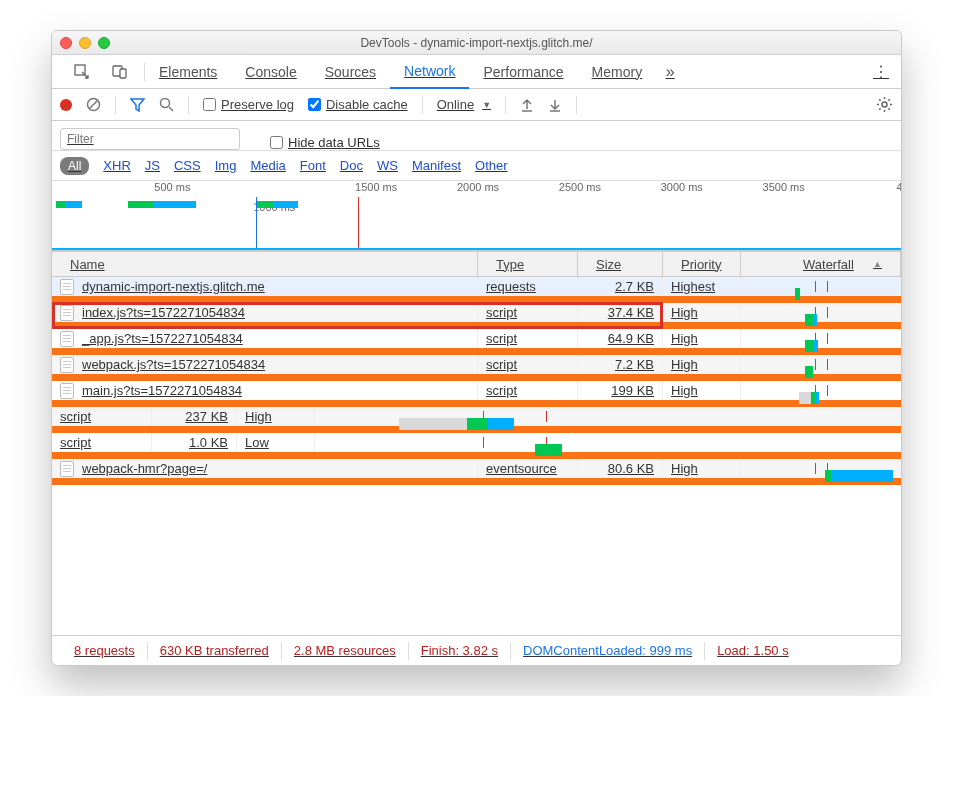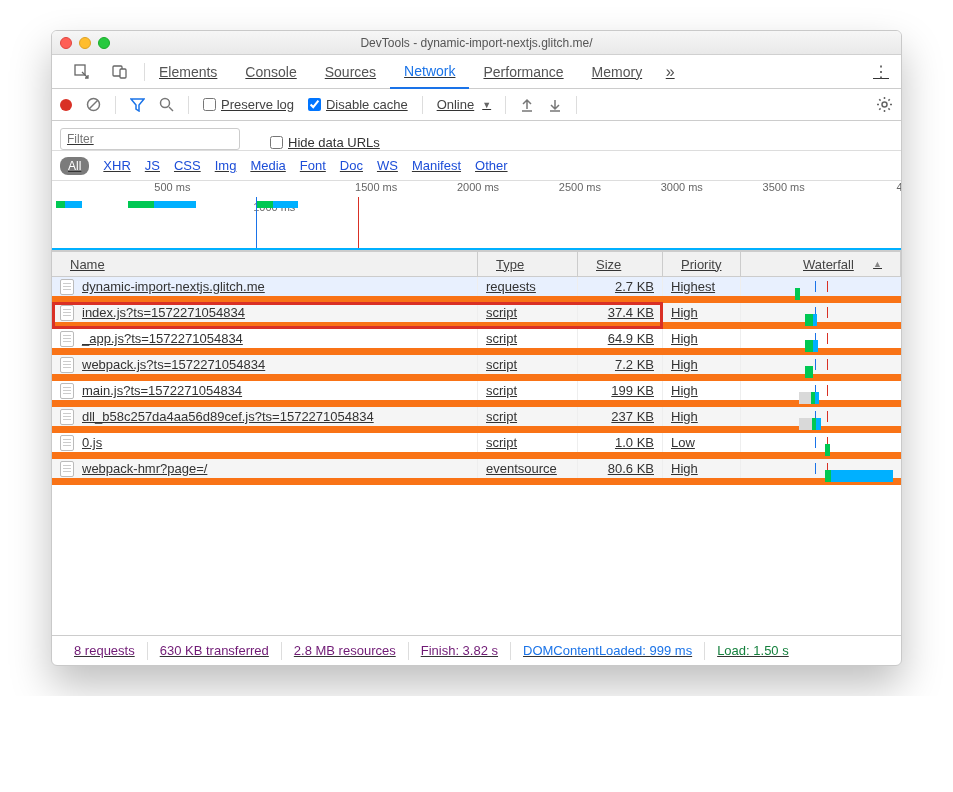--- a/index.html
+++ b/index.html
@@ -138,24 +138,24 @@
   .wf-gray { background:#d9d9d9; }
   .wf-vblue { position:absolute; top:0; bottom:0; width:1px; background:#1a73e8; }
   .wf-vred  { position:absolute; top:0; bottom:0; width:1px; background:#d93025; }
 
   .rows-blank { height:150px; }
 
   .statusbar {
     display:flex; align-items:center; height:30px; border-top:1px solid #ccc;
     padding:0 10px; font-size:13px; gap:0;
   }
-  .statusbar .seg { padding:0 12px; color:#701a75; }
+  .statusbar .seg { padding:0 12px; color:#b91c1c; }
   .statusbar .sep2 { width:1px; height:18px; background:#ddd; }
   .statusbar .blue { color:#1a73e8; }
-  .statusbar .red { color:#15803d; }
+  .statusbar .red { color:#b91c1c; }
 
   svg { display:block; }
 </style>
 </head>
 <body>
 
 <div class="window">
 
   <div class="titlebar">
     <div class="traffic">
@@ -383,42 +383,34 @@
           <div class="wf-track">
             <div class="wf-vblue" style="left: 22%;"></div>
             <div class="wf-vred" style="left: 34%;"></div>
             <div class="wf-seg wf-gray" style="left: 6%; width: 12%;"></div>
             <div class="wf-seg wf-green" style="left: 18%; width: 4%;"></div>
             <div class="wf-seg wf-blue" style="left: 22%; width: 4%;"></div>
           </div>
         </div>
       </div>
       <div class="row">
-        <div class="col-name">
-          <span class="fileicon"></span>
-          <span>dll_b58c257da4aa56d89cef.js?ts=1572271054834</span>
-        </div>
         <div class="col-type">script</div>
         <div class="col-size">237 KB</div>
         <div class="col-prio">High</div>
         <div class="col-wf">
           <div class="wf-track">
             <div class="wf-vblue" style="left: 22%;"></div>
             <div class="wf-vred" style="left: 34%;"></div>
             <div class="wf-seg wf-gray" style="left: 6%; width: 13%;"></div>
             <div class="wf-seg wf-green" style="left: 19%; width: 4%;"></div>
             <div class="wf-seg wf-blue" style="left: 23%; width: 5%;"></div>
           </div>
         </div>
       </div>
       <div class="row">
-        <div class="col-name">
-          <span class="fileicon"></span>
-          <span>0.js</span>
-        </div>
         <div class="col-type">script</div>
         <div class="col-size">1.0 KB</div>
         <div class="col-prio">Low</div>
         <div class="col-wf">
           <div class="wf-track">
             <div class="wf-vblue" style="left: 22%;"></div>
             <div class="wf-vred" style="left: 34%;"></div>
             <div class="wf-seg wf-green" style="left: 32%; width: 5%;"></div>
           </div>
         </div>

